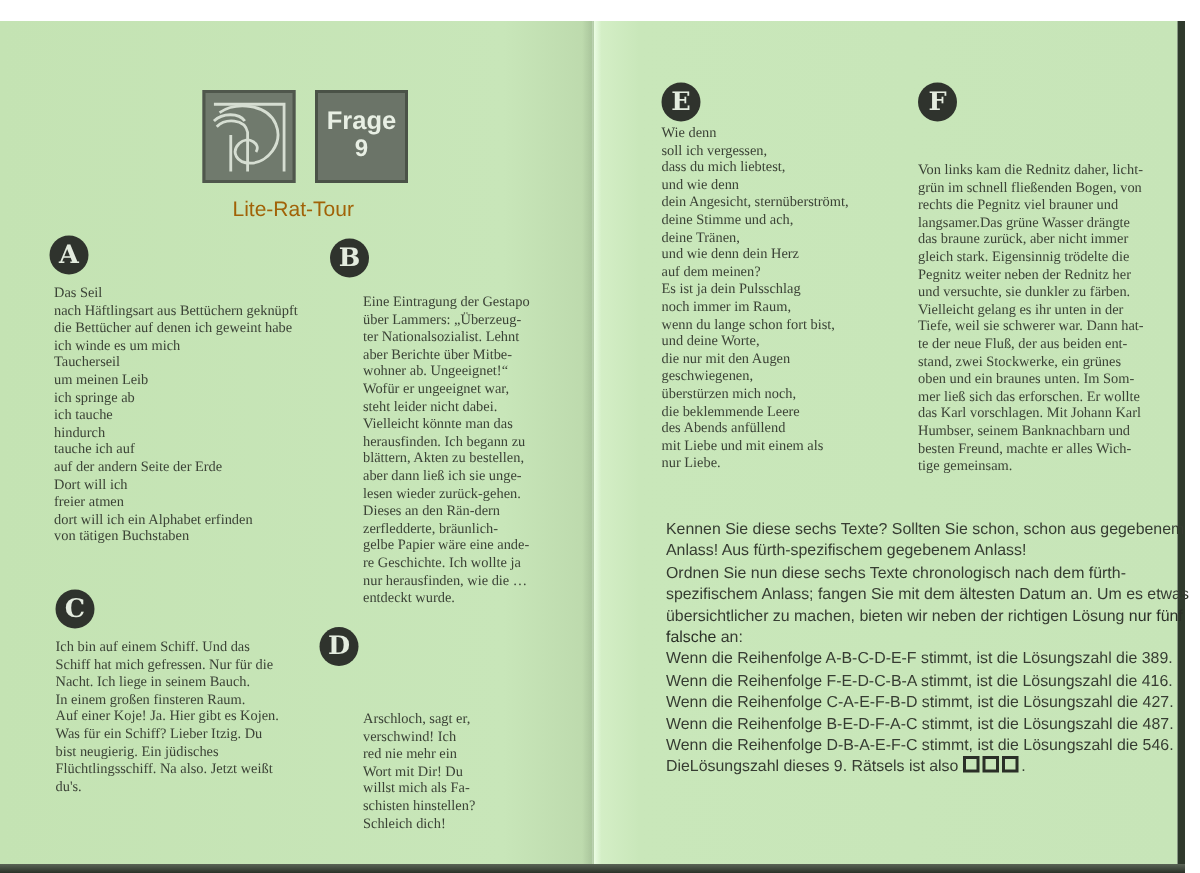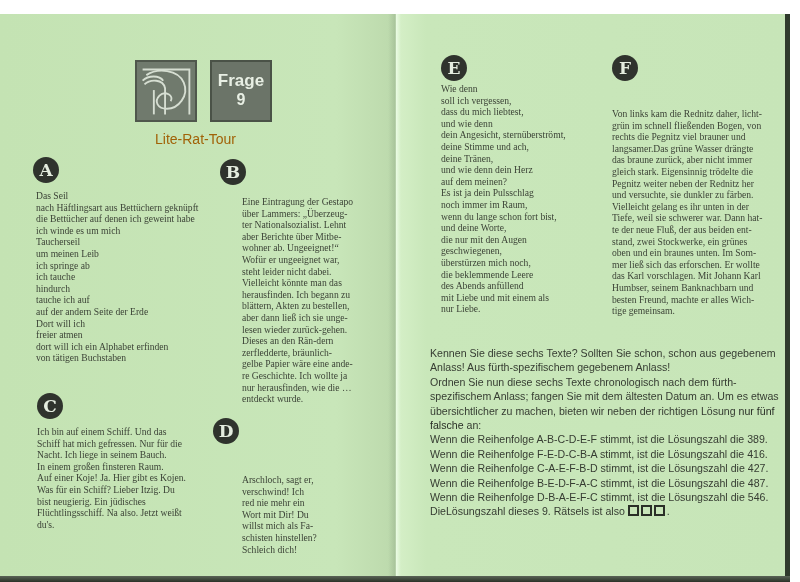--- a/index.html
+++ b/index.html
@@ -22,21 +22,21 @@
   .frage-box .frage-num { display: block; font-size: 16px; line-height: 20px; }
 
   .title { position: absolute; left: 155px; top: 131px; font-family: "Liberation Sans", sans-serif; font-weight: normal; font-size: 14px; color: #a16207; }
 
   .badge { position: absolute; width: 26px; height: 26px; border-radius: 50%; background: #2f332d; color: #e4ecdf; font-family: "DejaVu Serif", serif; font-weight: bold; font-size: 17px; line-height: 26px; text-align: center; }
 
   .text { position: absolute; font-size: 9.6px; line-height: 11.6px; color: #3b4236; font-family: Liberation Serif, serif; }
   .text .line { display: block; white-space: nowrap; }
   .justify { text-align: justify; }
 
-  .q-text { position: absolute; left: 430px; top: 346px; width: 335px; font-size: 10.6px; line-height: 14.4px; color: #363c32; font-family: "Liberation Sans", sans-serif; }
+  .q-text { position: absolute; left: 444px; top: 346px; width: 335px; font-size: 10.6px; line-height: 14.4px; color: #363c32; font-family: "Liberation Sans", sans-serif; }
   .q-text .line { display: block; white-space: nowrap; }
   .q-text b { font-weight: normal; color: #2a2f27; }
   .answer-box { display: inline-block; width: 11px; height: 11px; border: 2px solid #2a2f27; margin-right: 2px; vertical-align: -1px; }
 </style>
 </head>
 <body>
 
 <div class="spread">
   <div class="page page-left"></div>
   <div class="page page-right"></div>

